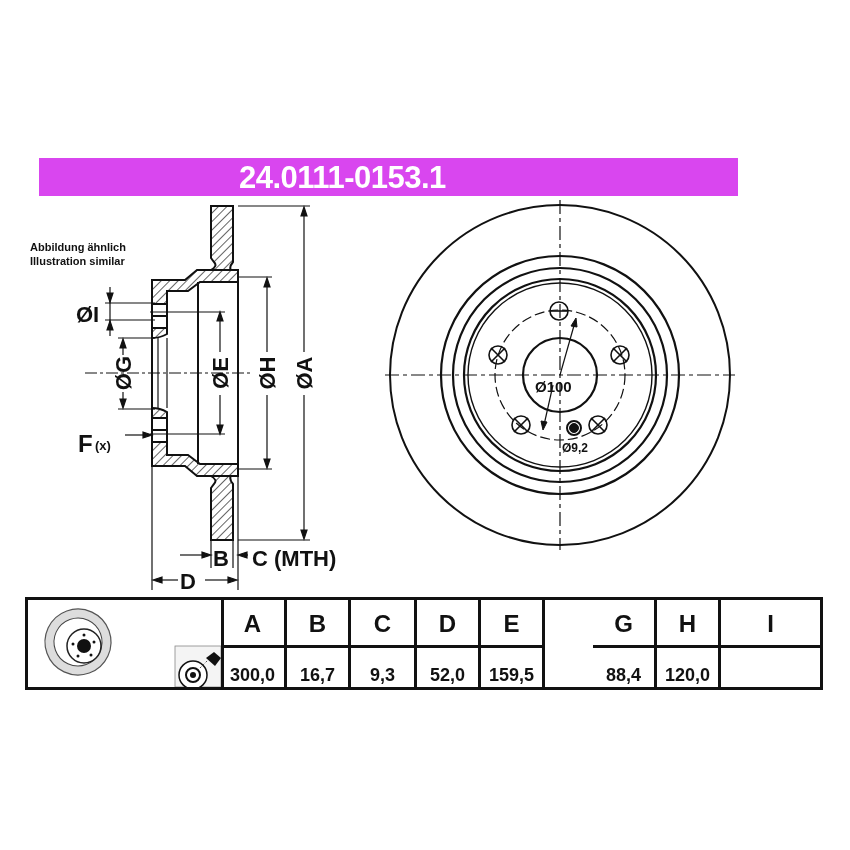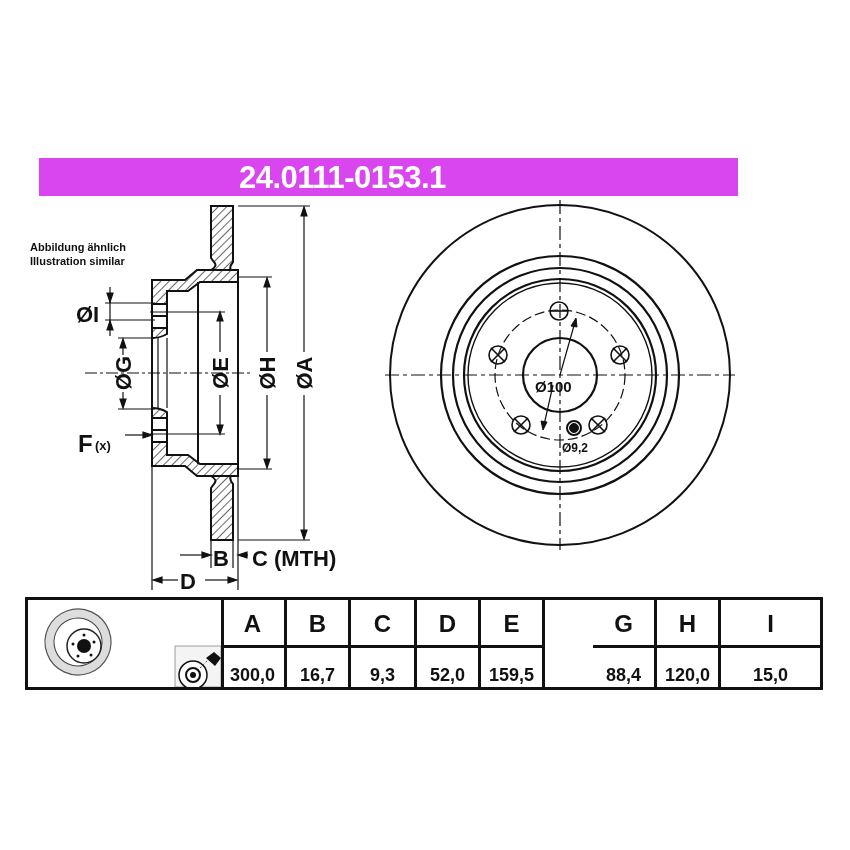--- a/index.html
+++ b/index.html
@@ -212,15 +212,14 @@
   <div class="col" style="left:565px;width:64px">
     <div class="hdr">G</div>
     <div class="val">88,4</div>
   </div>
   <div class="col" style="left:629px;width:64px">
     <div class="hdr">H</div>
     <div class="val">120,0</div>
   </div>
   <div class="col" style="left:693px;width:99px">
     <div class="hdr">I</div>
-    <div class="val">15,0</div>
   </div>
 </div>
 
 </body></html>

